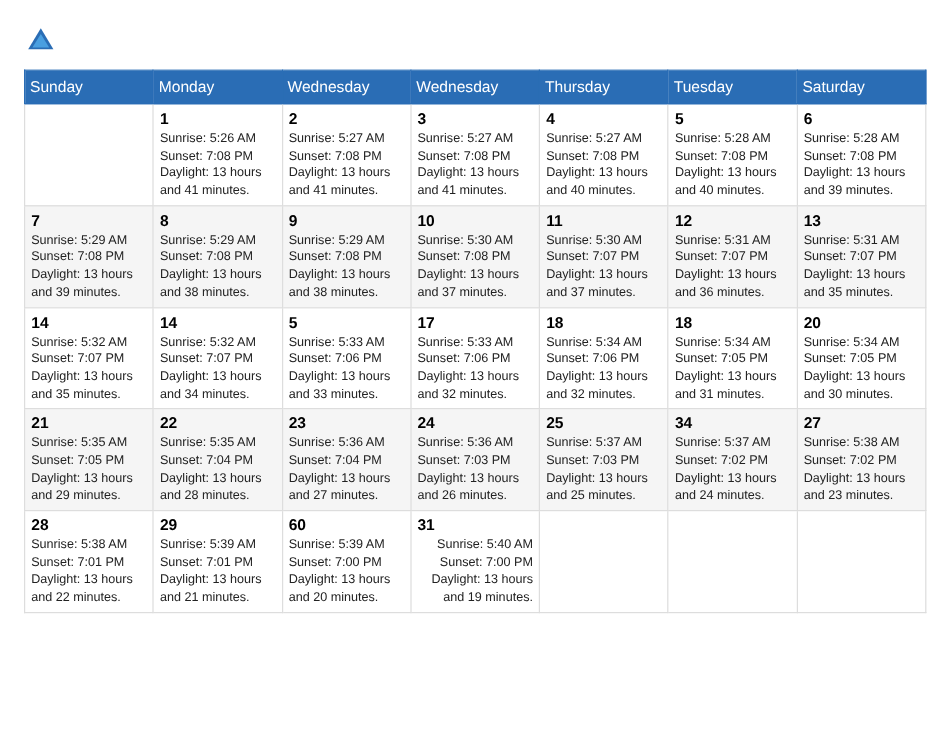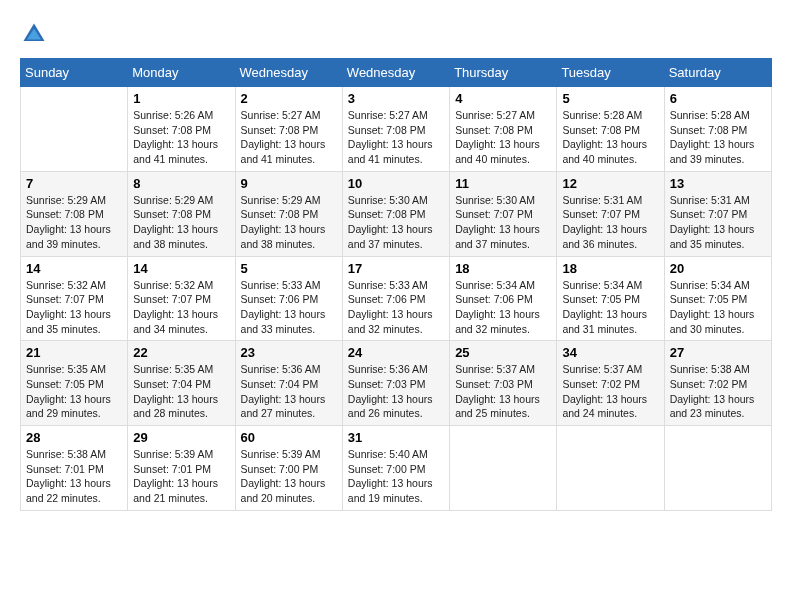--- a/index.html
+++ b/index.html
@@ -338,21 +338,21 @@
         </td>
         <td>
           <span class="day-number">60</span>
           <div class="day-info" style="white-space: pre-line;">Sunrise: 5:39 AM
 Sunset: 7:00 PM
 Daylight: 13 hours
 and 20 minutes.</div>
         </td>
         <td>
           <span class="day-number">31</span>
-          <div class="day-info" style="white-space: pre-line;">Sunrise: 5:40 AM
+          <div class="day-info" style="white-space: pre-line; text-align: right;">Sunrise: 5:40 AM
 Sunset: 7:00 PM
 Daylight: 13 hours
 and 19 minutes.</div>
         </td>
         <td class="empty-cell"></td>
         <td class="empty-cell"></td>
         <td class="empty-cell"></td>
       </tr>
     </tbody>
 </table>

